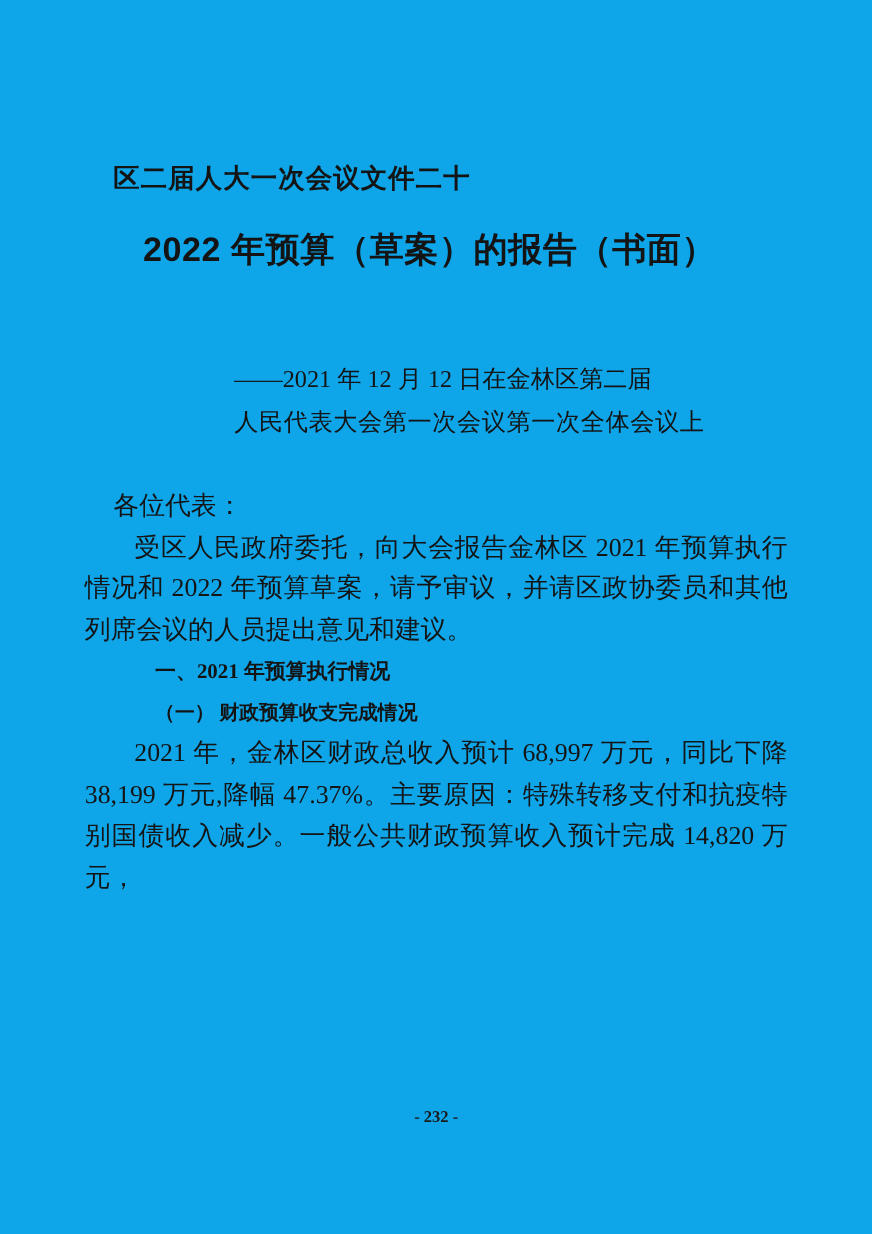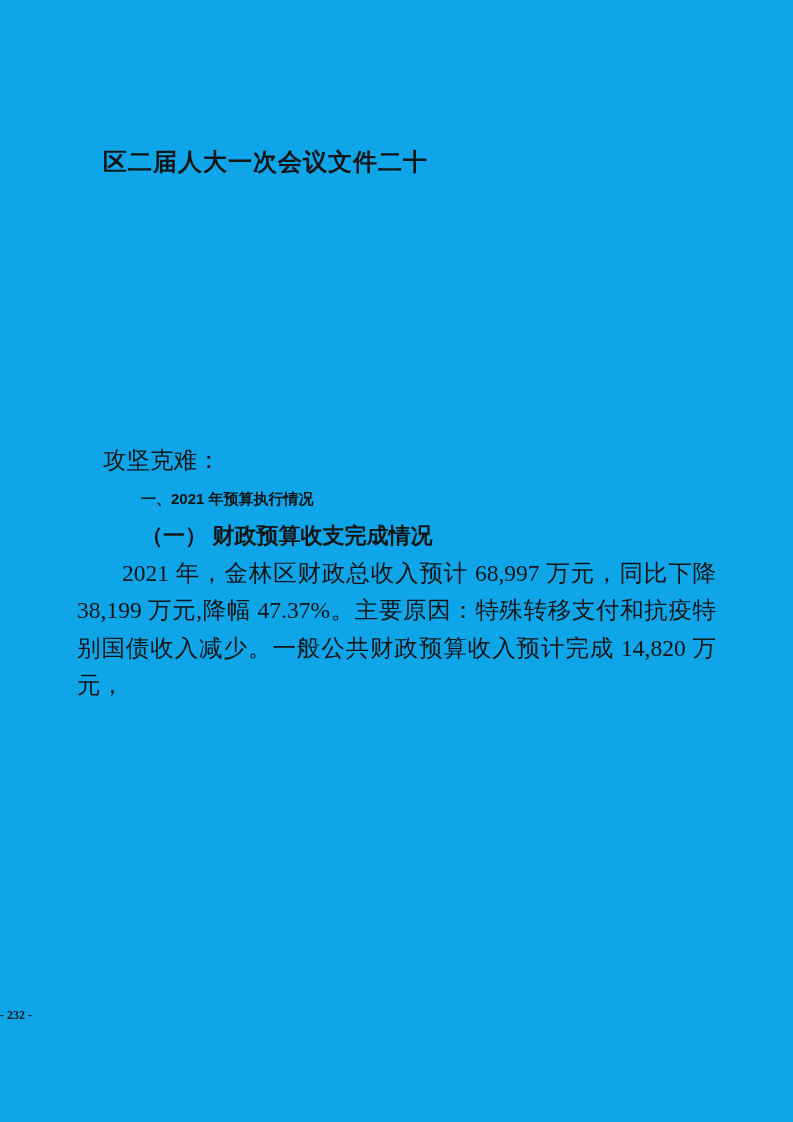--- a/index.html
+++ b/index.html
@@ -63,56 +63,63 @@
   }
   .body-text p { margin: 0; }
   .salutation {
     text-indent: 26px;
     text-align: left;
   }
   .para {
     text-indent: 45px;
   }
   .heading-sans {
-    font-family: Liberation Sans, sans-serif;
+    font-family: Liberation Serif, serif;
     font-weight: 700;
     text-indent: 64px;
     text-align: left;
-    font-size: 15px;
+    font-size: 19px;
   }
   .heading-kai {
     font-weight: 700;
     text-indent: 64px;
     text-align: left;
-    font-size: 22px;
+    font-size: 18px;
   }
   .footer {
     position: absolute;
     left: 0;
     top: 1008px;
     width: 793px;
+    text-align: center;
     font-family: "Liberation Serif", serif;
-    font-size: 12px;
+    font-size: 15px;
     font-weight: 600;
     color: #1a1a1a;
   }
 </style>
 </head>
 <body>
 
 <div class="page">
 
   <div class="doc-label">区二届人大一次会议文件二十</div>
 
   <h1 class="title">
+    <span class="title-line">2022 年预算（草案）的报告（书面）</span>
   </h1>
 
+  <div class="subtitle">
+    <span class="subtitle-line">——2021 年 12 月 12 日在金林区第二届</span>
+    <span class="subtitle-line spaced">人民代表大会第一次会议第一次全体会议上</span>
+  </div>
 
   <div class="body-text">
-    <p class="salutation">攻坚克难：</p>
+    <p class="salutation">各位代表：</p>
+    <p class="para">受区人民政府委托，向大会报告金林区 2021 年预算执行情况和 2022 年预算草案，请予审议，并请区政协委员和其他列席会议的人员提出意见和建议。</p>
     <p class="heading-sans">一、2021 年预算执行情况</p>
     <p class="heading-kai">（一） 财政预算收支完成情况</p>
     <p class="para">2021 年，金林区财政总收入预计 68,997 万元，同比下降 38,199 万元,降幅 47.37%。主要原因：特殊转移支付和抗疫特别国债收入减少。一般公共财政预算收入预计完成 14,820 万元，</p>
   </div>
 
   <div class="footer">- 232 -</div>
 
 </div>
 
 </body></html>

